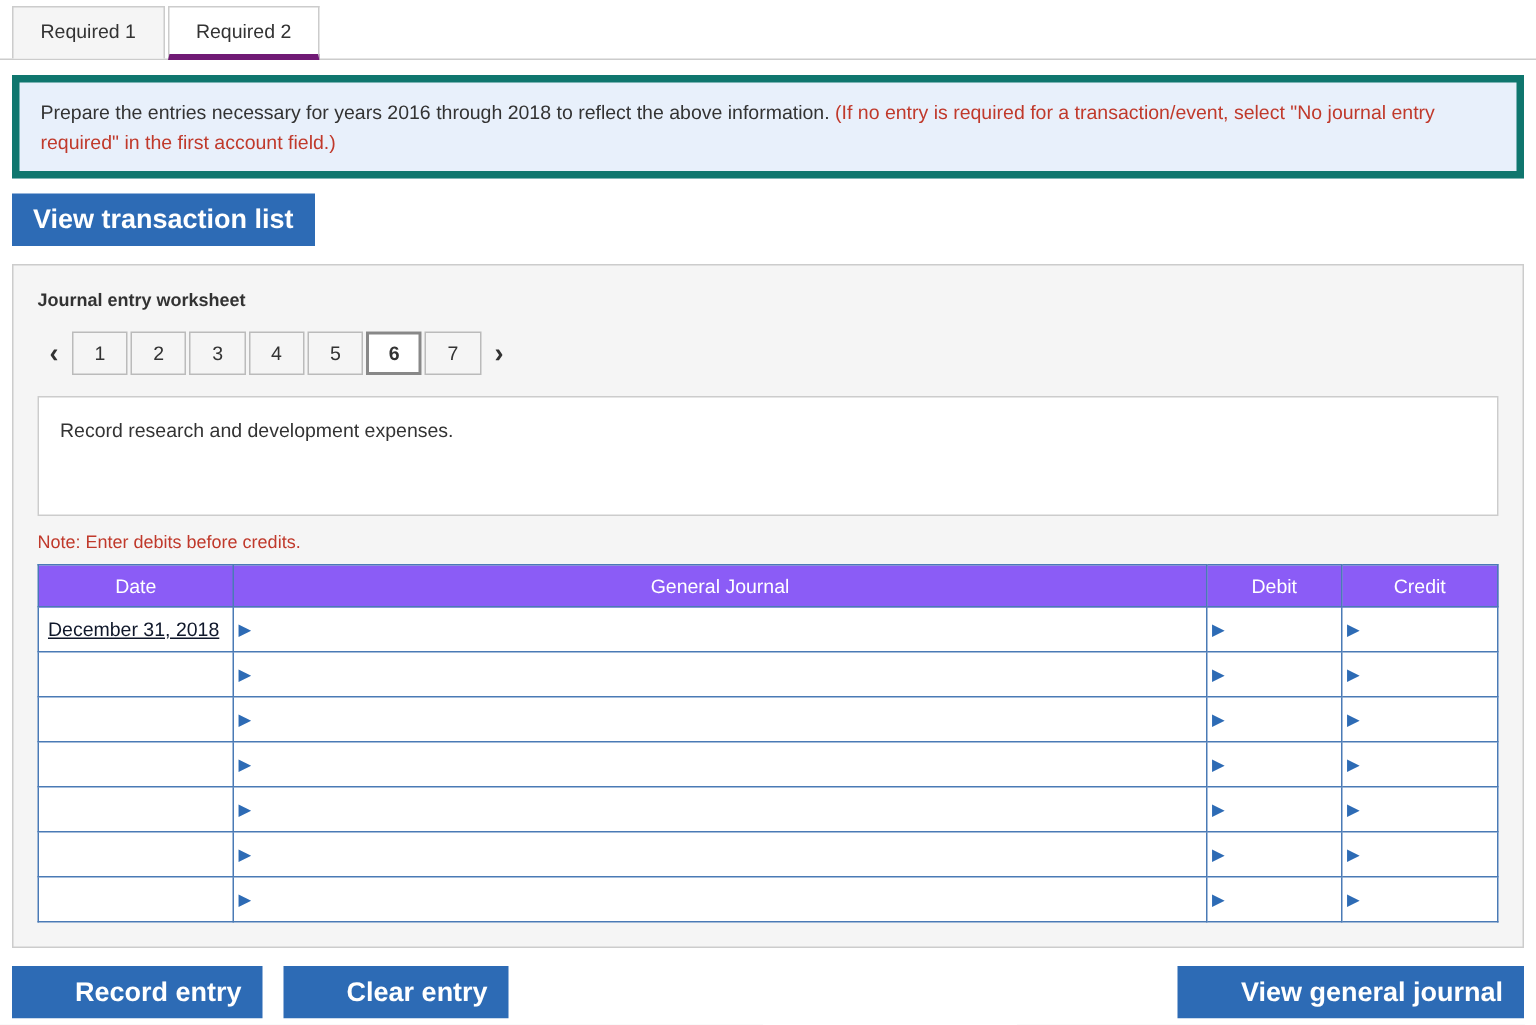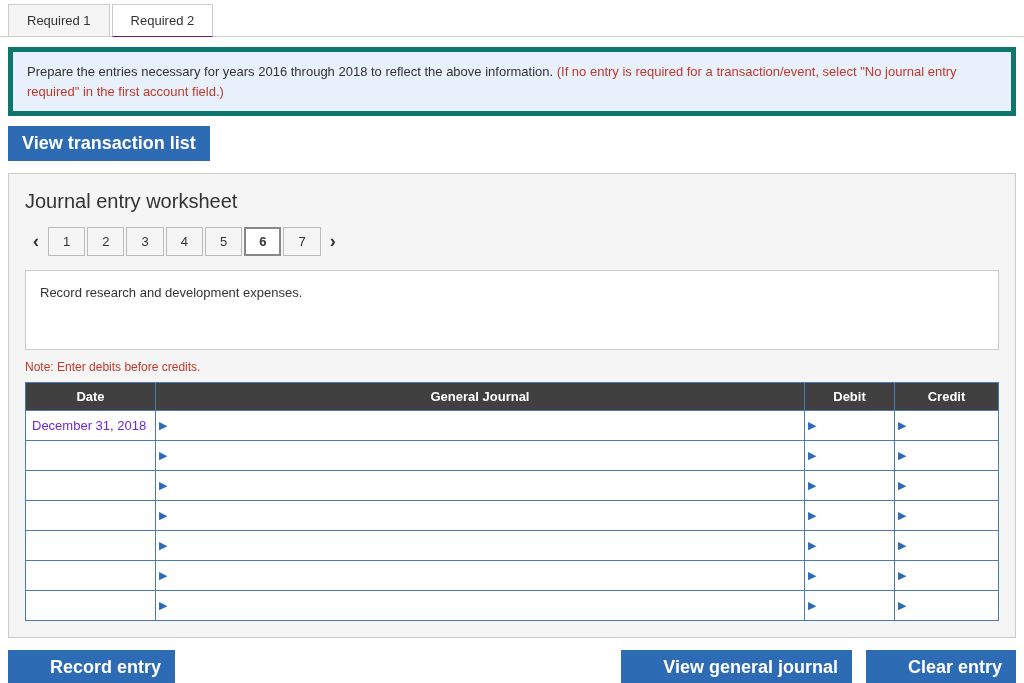--- a/index.html
+++ b/index.html
@@ -21,21 +21,21 @@
       padding: 8px 18px;
       cursor: pointer;
       border: 1px solid #ccc;
       border-bottom: none;
       margin-right: 2px;
       background: #f5f5f5;
       font-size: 13px;
     }
     .tab.active {
       background: #fff;
-      border-bottom: 1px solid #701a75;
+      border-bottom: 4px solid #701a75;
       margin-bottom: -1px;
       font-weight: normal;
     }
 
     
     .instruction-box {
       background: #e8f0fb;
       border: 5px solid #0f766e;
       padding: 10px 14px;
       margin: 10px 8px;
@@ -63,22 +63,22 @@
 
     
     .worksheet-container {
       border: 1px solid #ccc;
       margin: 0 8px 12px 8px;
       padding: 16px;
       background: #f5f5f5;
     }
 
     .worksheet-title {
-      font-size: 20px;
-      font-weight: normal;
+      font-size: 12px;
+      font-weight: bold;
       margin-bottom: 14px;
     }
 
     
     .step-tabs {
       display: flex;
       align-items: center;
       margin-bottom: 14px;
       gap: 0;
     }
@@ -124,39 +124,40 @@
       margin-bottom: 8px;
     }
 
     
     .journal-table {
       width: 100%;
       border-collapse: collapse;
       background: #fff;
     }
     .journal-table th {
-      background: #404040;
+      background: #8b5cf6;
       color: #fff;
       text-align: center;
       padding: 6px 8px;
-      font-weight: bold;
+      font-weight: normal;
       font-size: 13px;
       border: 1px solid #4a7ab5;
     }
     .journal-table td {
       border: 1px solid #4a7ab5;
       padding: 0;
       height: 30px;
       vertical-align: middle;
     }
     .journal-table td.date-cell {
       padding: 0 6px;
       font-size: 13px;
-      color: #6d28d9;
+      color: #0f172a;
       white-space: nowrap;
+      text-decoration: underline;
     }
     .journal-table td input {
       width: 100%;
       height: 100%;
       border: none;
       outline: none;
       padding: 4px 6px;
       font-size: 13px;
       background: transparent;
     }
@@ -398,15 +399,15 @@
           </div>
         </td>
       </tr>
     </tbody>
   </table>
 
 </div>
 
 <div class="bottom-buttons">
   <button class="btn-blue">Record entry</button>
+  <button class="btn-blue">Clear entry</button>
   <button class="btn-blue btn-right">View general journal</button>
-  <button class="btn-blue">Clear entry</button>
 </div>
 
 </body></html>

